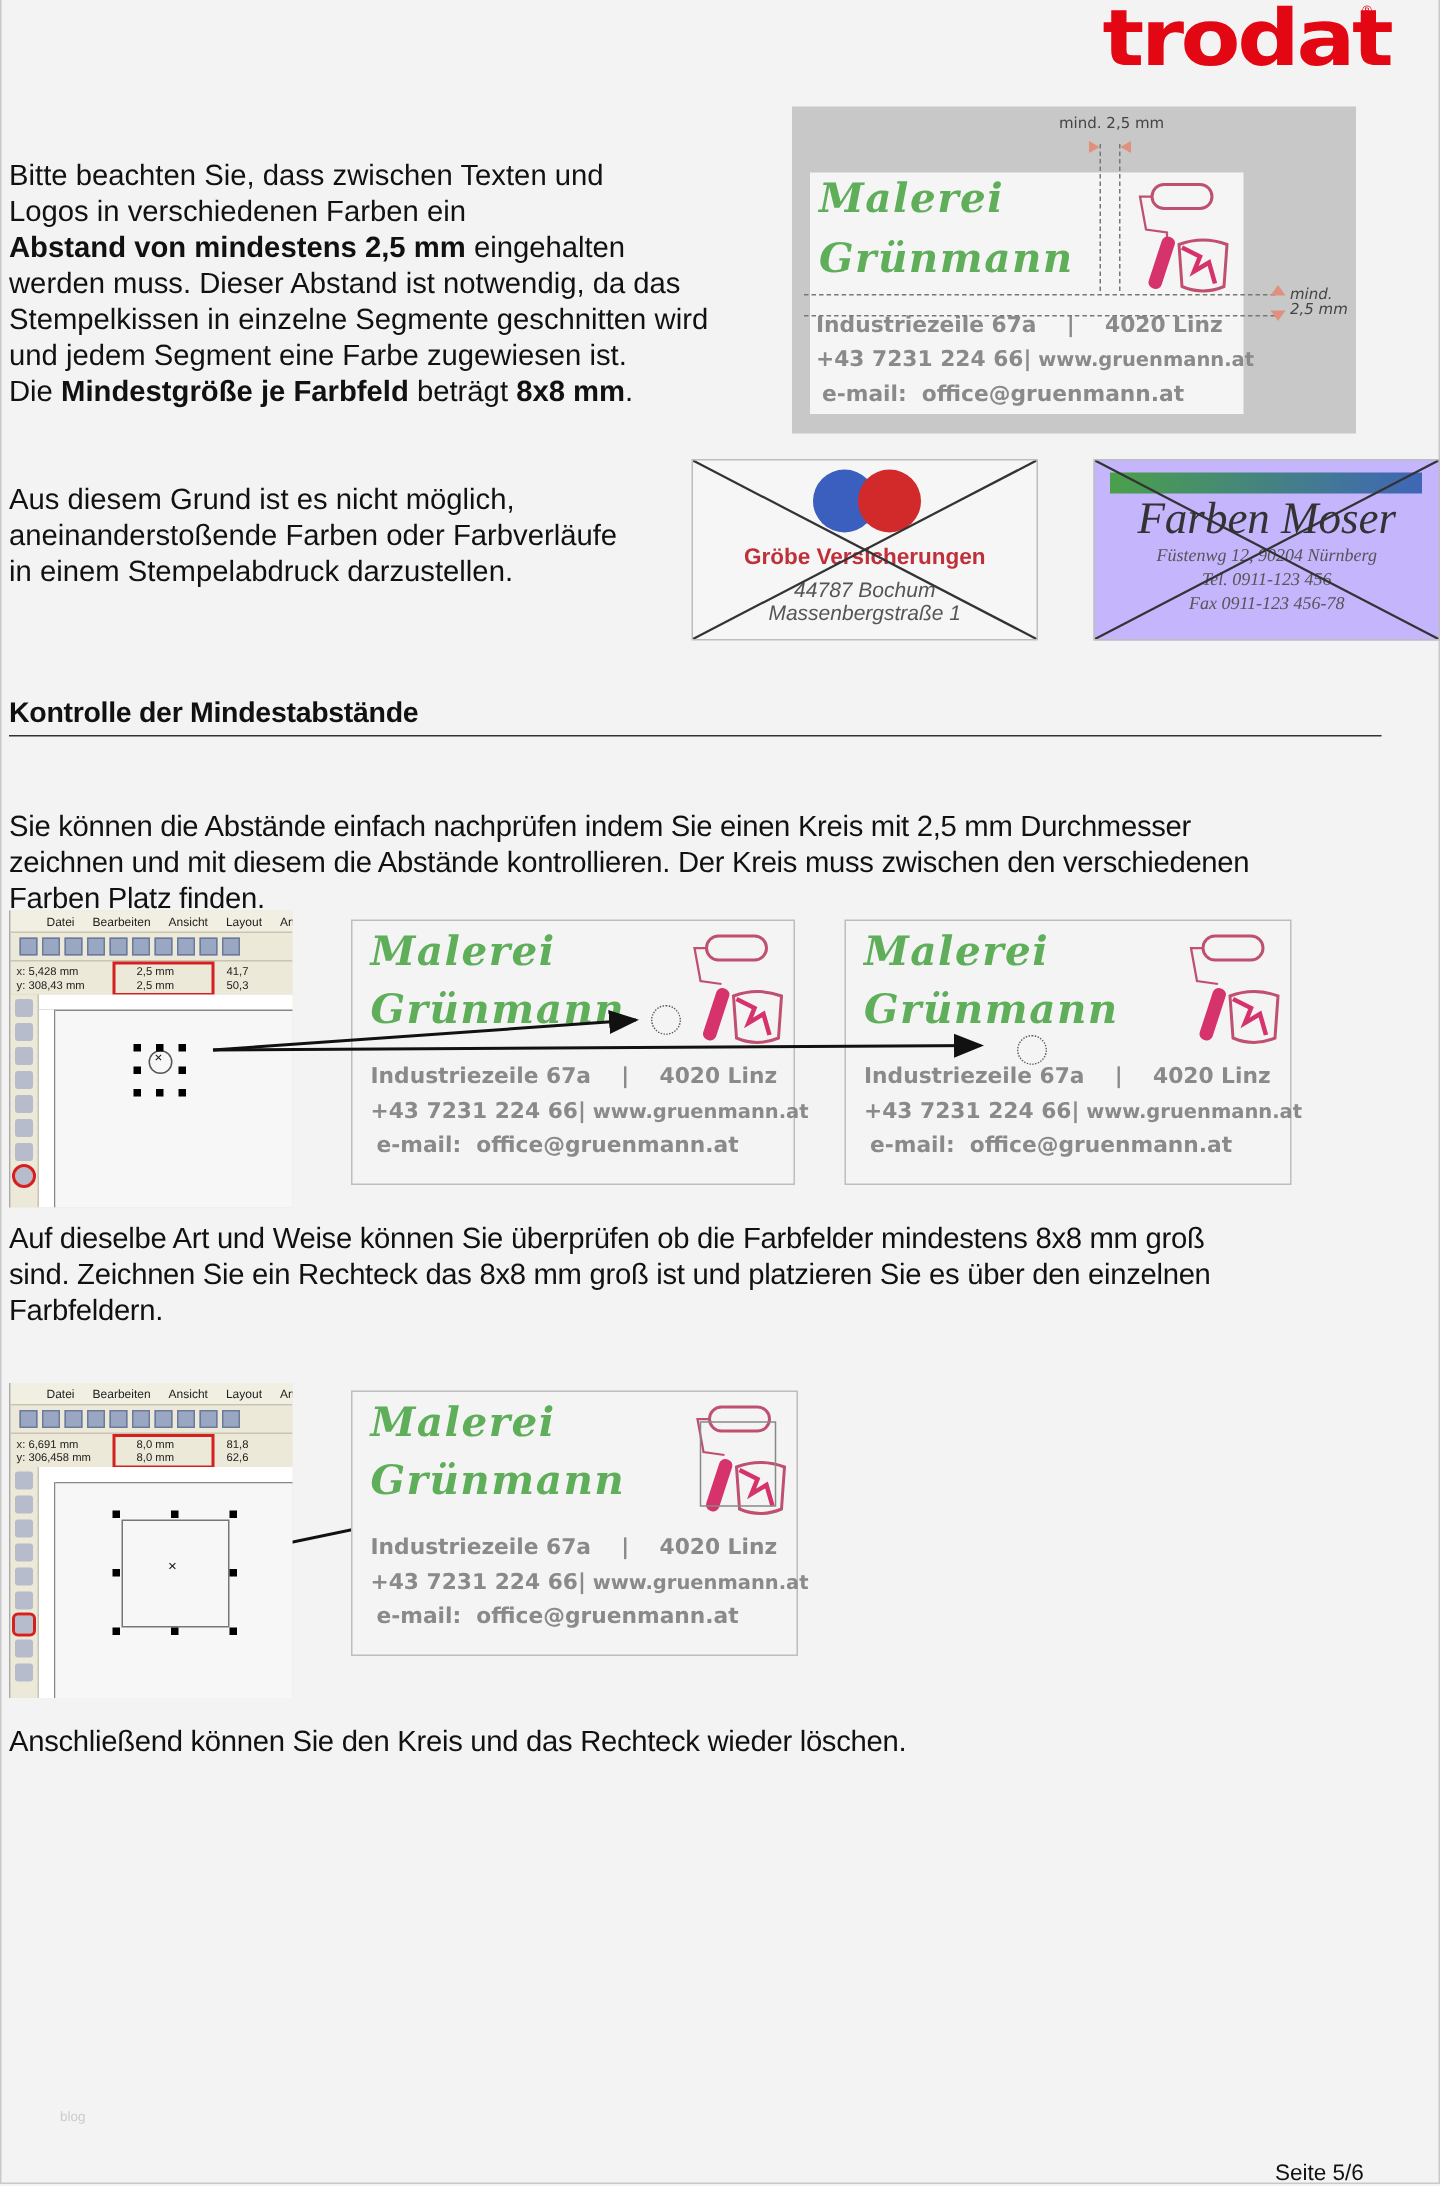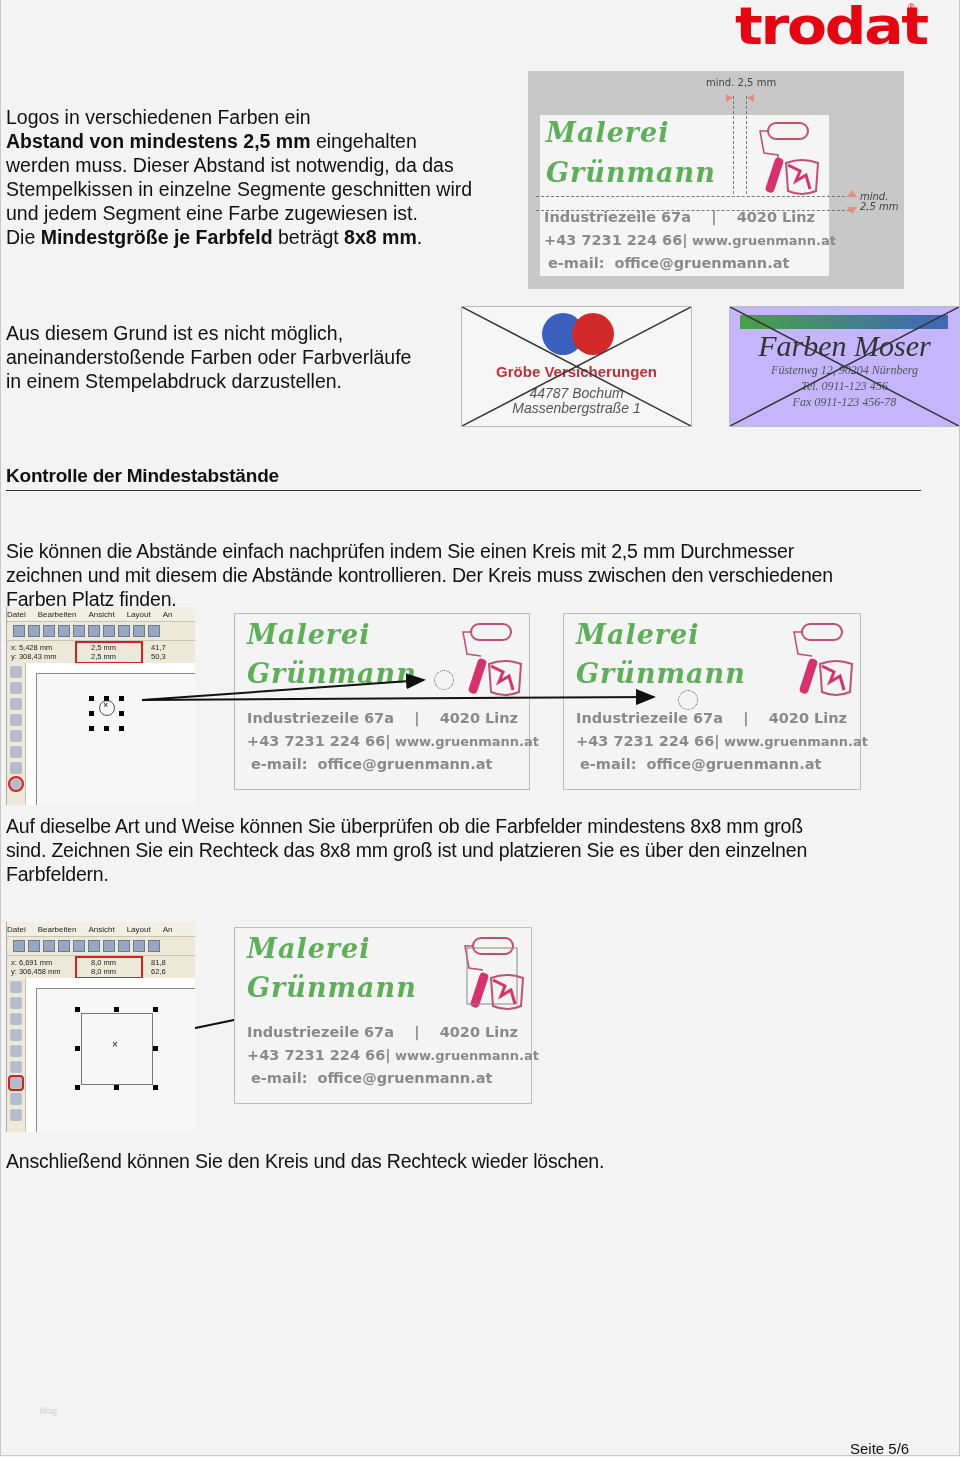--- a/index.html
+++ b/index.html
@@ -20,21 +20,21 @@
   .gray-bg{position:absolute;left:528px;top:71px;width:376px;height:218px;background:#c8c8c8;}
   .dash-h{position:absolute;height:0;border-top:1px dashed #777;}
   .dash-v{position:absolute;width:0;border-left:1px dashed #777;}
   .tiny{font-size:10px;color:#444;font-family:"DejaVu Sans",sans-serif;}
   .arrow-up{width:0;height:0;border-left:5px solid transparent;border-right:5px solid transparent;border-bottom:7px solid #e0907c;position:absolute;}
   .arrow-dn{width:0;height:0;border-left:5px solid transparent;border-right:5px solid transparent;border-top:7px solid #e0907c;position:absolute;}
   .arrow-l{width:0;height:0;border-top:4px solid transparent;border-bottom:4px solid transparent;border-right:7px solid #e0907c;position:absolute;}
   .arrow-r{width:0;height:0;border-top:4px solid transparent;border-bottom:4px solid transparent;border-left:7px solid #e0907c;position:absolute;}
   
   .cad{position:absolute;width:188px;background:#ece9d8;overflow:hidden;border-left:1px solid #aaa;}
-  .cad .menu{height:14px;font-size:8px;color:#222;display:flex;gap:12px;align-items:center;background:#f1efe2;border-bottom:1px solid #c8c4b4;}
+  .cad .menu{height:14px;font-size:8px;color:#222;display:flex;gap:12px;padding-left:24px;align-items:center;background:#f1efe2;border-bottom:1px solid #c8c4b4;}
   .cad .tb{height:18px;border-bottom:1px solid #c8c4b4;display:flex;align-items:center;gap:3px;padding-left:6px;}
   .cad .tb i{display:inline-block;width:10px;height:10px;background:#9aa7c2;border:1px solid #6c7a99;}
   .cad .prop{height:22px;border-bottom:1px solid #c8c4b4;position:relative;font-size:7.5px;color:#222;}
   .cad .redbox{position:absolute;border:2px solid #d42020;}
   .cad .tools{position:absolute;left:0;width:18px;background:#ece9d8;border-right:1px solid #c8c4b4;}
   .cad .tool{width:12px;height:12px;margin:3px 3px 4px 3px;border-radius:2px;background:#b6bccb;}
   .cad .ruler-h{position:absolute;height:10px;background:#fff;border-bottom:1px solid #888;font-size:6px;color:#333;}
   .cad .ruler-v{position:absolute;width:10px;background:#fff;border-right:1px solid #888;}
   .cad .canvas{position:absolute;background:#f7f7f7;}
   .handle{position:absolute;width:5px;height:5px;background:#000;}
@@ -44,20 +44,21 @@
 </style>
 </head>
 <body>
 
 <div class="page"></div>
 
 <div class="logo">trodat</div>
 <div class="logo-r">®</div>
 
 <div class="abs txt" style="left:6px;top:105px;width:520px;">
+  <div>Bitte beachten Sie, dass zwischen Texten und</div>
   <div>Logos in verschiedenen Farben ein</div>
   <div><b>Abstand von mindestens 2,5 mm</b><span> eingehalten</span></div>
   <div>werden muss. Dieser Abstand ist notwendig, da das</div>
   <div>Stempelkissen in einzelne Segmente geschnitten wird</div>
   <div>und jedem Segment eine Farbe zugewiesen ist.</div>
   <div><span>Die </span><b>Mindestgröße je Farbfeld</b><span> beträgt </span><b>8x8 mm</b><span>.</span></div>
 </div>
 
 <div class="gray-bg"></div>
 <div class="card" style="left:540px;top:115px;width:289px;height:161px;border:none;background:#f5f5f5;">

